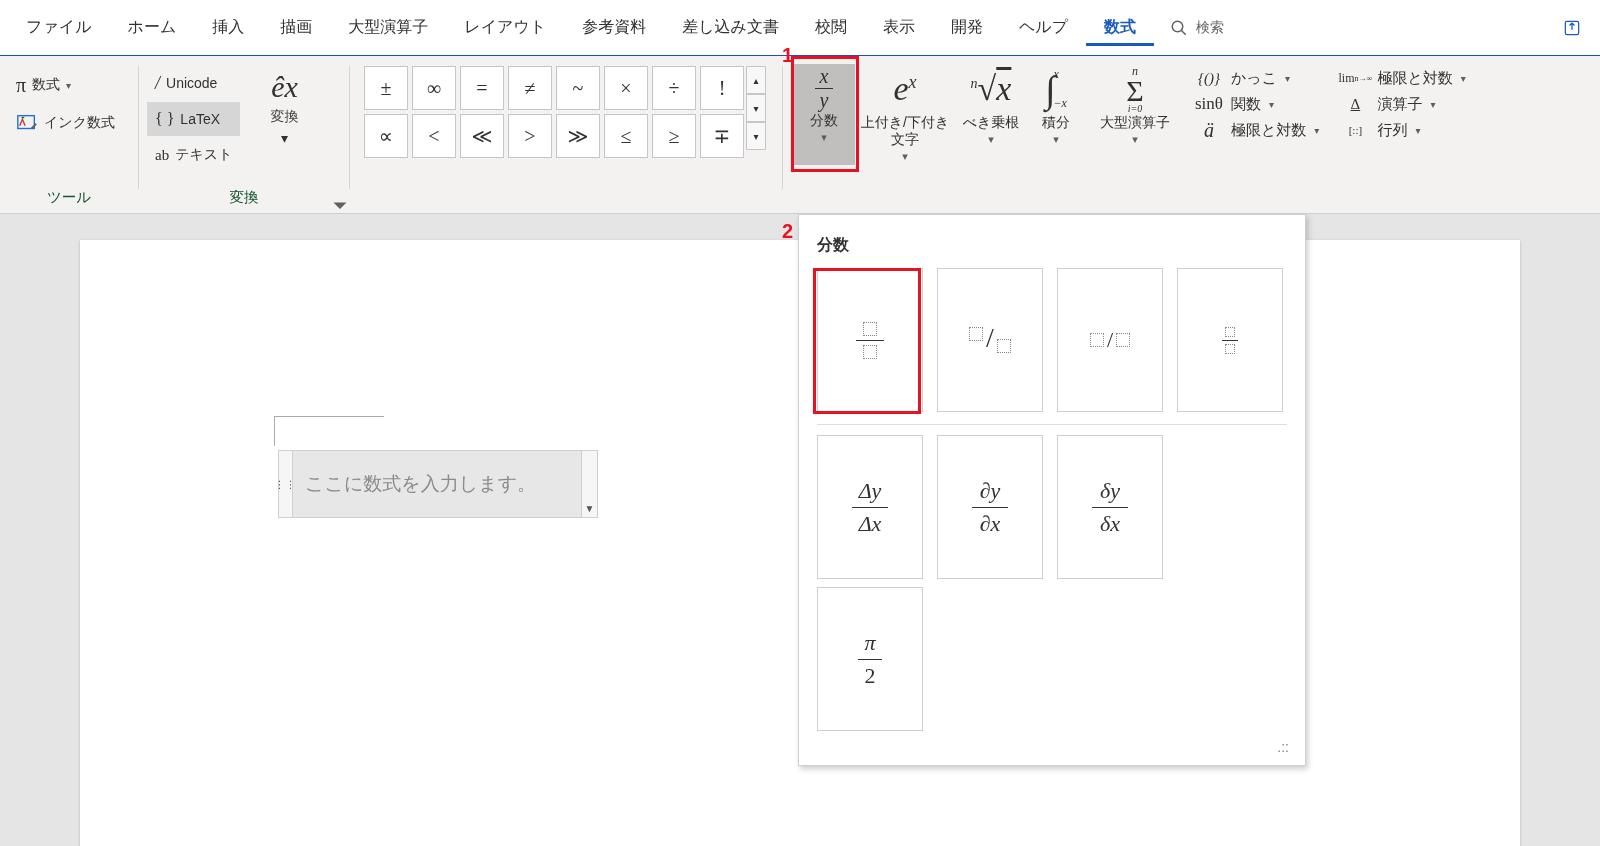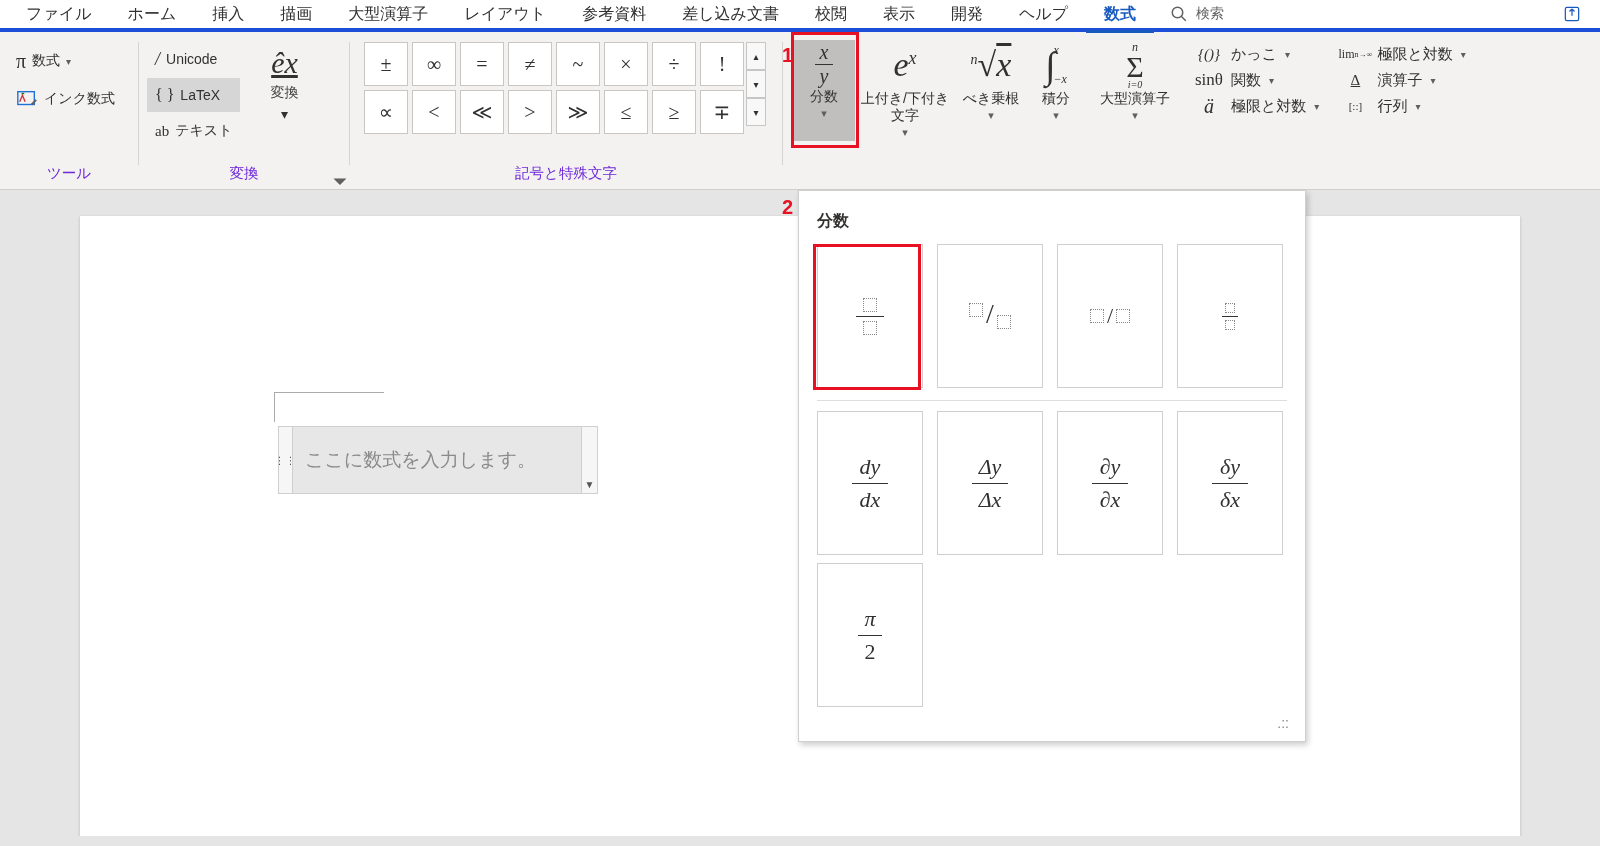--- a/index.html
+++ b/index.html
@@ -9,23 +9,23 @@
     background: #e5e5e5;
     width: 1600px;
     height: 846px;
     overflow: hidden;
     color: #323130;
   }
   .menubar {
     display: flex;
     align-items: center;
     background: #ffffff;
-    height: 32px;
+    height: 56px;
     padding: 0 8px;
-    border-bottom: 4px solid #1d4ed8;
+    border-bottom: 1px solid #1d4ed8;
   }
   .menubar .menu-item {
     padding: 8px 18px;
     font-size: 16px;
     color: #323130;
     cursor: pointer;
   }
   .menubar .menu-item.active {
     color: #185abd;
     font-weight: bold;
@@ -47,41 +47,41 @@
   }
   .ribbon-group {
     display: flex;
     flex-direction: column;
     position: relative;
     padding: 4px 8px 2px 8px;
   }
   .ribbon-group .group-label {
     text-align: center;
     font-size: 14.5px;
-    color: #6d28d9;
+    color: #14532d;
     padding-bottom: 4px;
   }
   .ribbon-group .group-body {
     flex: 1; display: flex; align-items: flex-start;
   }
   .ribbon-sep { width:1px; background:#d6d4d2; margin: 10px 0 24px 0; }
   .tool-btn {
     display:flex; align-items:center; gap:6px;
     padding: 6px 8px; cursor:pointer;
     height: 34px;
   }
   .tool-btn.selected { background:#d6d6d6; }
   .chevron-down { font-size: 10px; color:#605e5c; }
   .pi-icon { font-family: "Cambria Math", serif; font-size:20px; font-weight:normal; }
   .convert-col { display:flex; flex-direction:column; gap:2px; margin-right:12px; }
   .big-btn {
     display:flex; flex-direction:column; align-items:center; justify-content:center;
     width: 64px; gap:4px; padding: 2px 4px 0 4px; cursor:pointer;
   }
-  .big-btn .big-icon { font-family:"Cambria Math", serif; font-style:italic; font-size:34px; line-height:1; padding: 4px 0 2px 0; text-decoration: underline;}
+  .big-btn .big-icon { font-family:"Cambria Math", serif; font-style:italic; font-size:34px; line-height:1; padding: 4px 0 2px 0;}
   .big-btn .big-label { font-size:14px; color:#404040; text-align:center; }
   .dialog-launcher {
     position:absolute; right:4px; bottom:4px; font-size:12px; color:#616161;
     transform: rotate(45deg);
   }
   .symbols-grid {
     display:grid; grid-template-columns: repeat(8, 44px); grid-template-rows: repeat(2, 44px);
     gap: 4px; margin-top:6px;
   }
   .symbols-grid .sym {
@@ -273,21 +273,20 @@
         <div class="sym">≤</div>
         <div class="sym">≥</div>
         <div class="sym">∓</div>
       </div>
       <div class="sym-scroll">
         <div>▴</div>
         <div>▾</div>
         <div>▾</div>
       </div>
     </div>
-    <div class="group-label">記号と特殊文字</div>
   </div>
   <div class="ribbon-sep"></div>
 
   <div class="ribbon-group" style="flex:1">
     <div class="structures-wrap" style="position:relative;">
 
       <div class="struct-btn highlighted" style="width:62px; margin-left:2px">
         <div class="s-icon" style="height:44px;">
           <div style="display:flex;flex-direction:column;align-items:center;font-size:20px;">
               <span>x</span>
@@ -430,27 +429,20 @@
       </div>
 
       <div class="redbox" style="left:0px; top:0px; width:108px; height:146px;"></div>
     </div>
 
     <div class="panel-sep"></div>
 
     <div class="panel-row">
       <div class="common-cell">
           <div class="frac">
-            <span>dy</span>
-            <div class="line"></div>
-            <span>dx</span>
-          </div>
-        </div>
-      <div class="common-cell">
-          <div class="frac">
             <span>Δy</span>
             <div class="line"></div>
             <span>Δx</span>
           </div>
         </div>
       <div class="common-cell">
           <div class="frac">
             <span>∂y</span>
             <div class="line"></div>
             <span>∂x</span>

